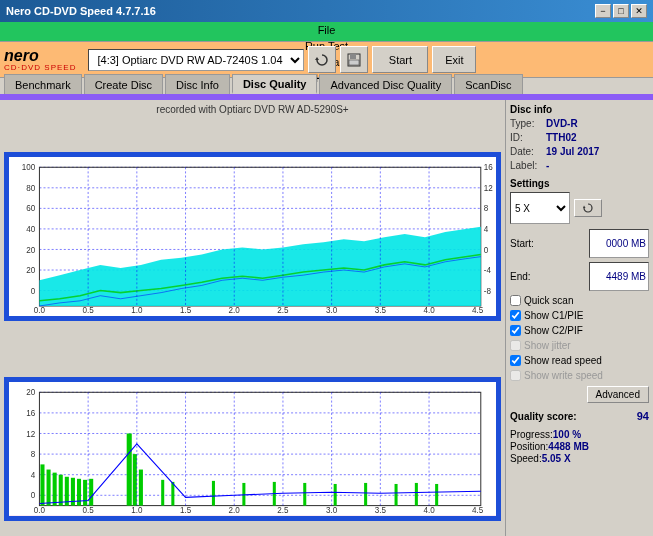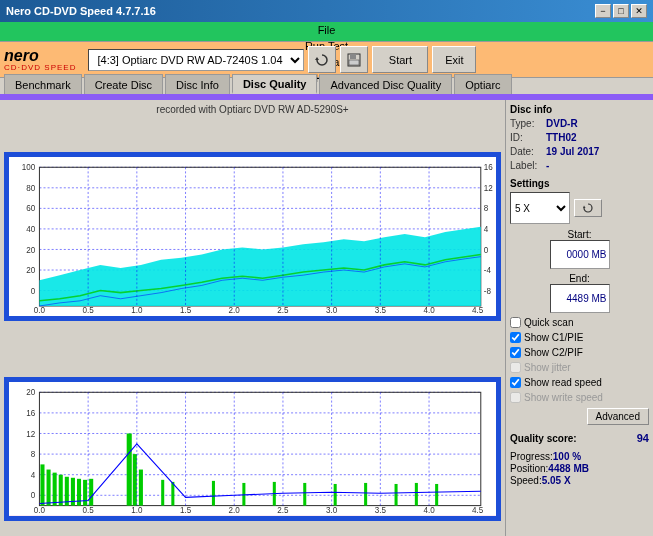--- a/index.html
+++ b/index.html
@@ -160,21 +160,21 @@
     }
     .disc-info-label { color: #333; min-width: 32px; }
     .disc-info-value { color: #000080; font-weight: bold; }
 
     .settings-row { display: flex; gap: 4px; align-items: center; margin-bottom: 2px; }
     .settings-select {
       height: 32px; font-size: 10px; border: 1px inset #999; background: white;
       width: 60px;
     }
 
-    .mb-row { display: flex; justify-content: space-between; align-items: center; margin-bottom: 1px; flex-direction: column; }
+    .mb-row { display: flex; justify-content: space-between; align-items: center; margin-bottom: 1px; }
     .mb-label { font-size: 10px; }
     .mb-input {
       width: 60px; height: 29px; border: 1px inset #999; background: white;
       font-size: 10px; text-align: right; padding-right: 2px; color: #000080;
     }
 
     .checkbox-row {
       display: flex; align-items: flex-start; gap: 3px; margin-bottom: 1px;
     }
     .checkbox-row input[type=checkbox] { width: 11px; height: 11px; margin: 0; }
@@ -264,21 +264,21 @@
   <button class="toolbar-btn start-btn">Start</button>
   <button class="toolbar-btn exit-btn">Exit</button>
 </div>
 
 <div class="tab-bar">
   <div class="tab">Benchmark</div>
   <div class="tab">Create Disc</div>
   <div class="tab">Disc Info</div>
   <div class="tab active">Disc Quality</div>
   <div class="tab">Advanced Disc Quality</div>
-  <div class="tab">Optiarc</div>
+  <div class="tab">ScanDisc</div>
 </div>
 
 <div class="main-content">
 
   <div class="chart-area">
     <div class="chart-title">recorded with Optiarc  DVD RW AD-5290S+</div>
 
     <div class="chart-container" style="flex: 1.1;">
       <svg width="100%" height="100%" viewBox="0 0 480 155" preserveAspectRatio="none">
 

